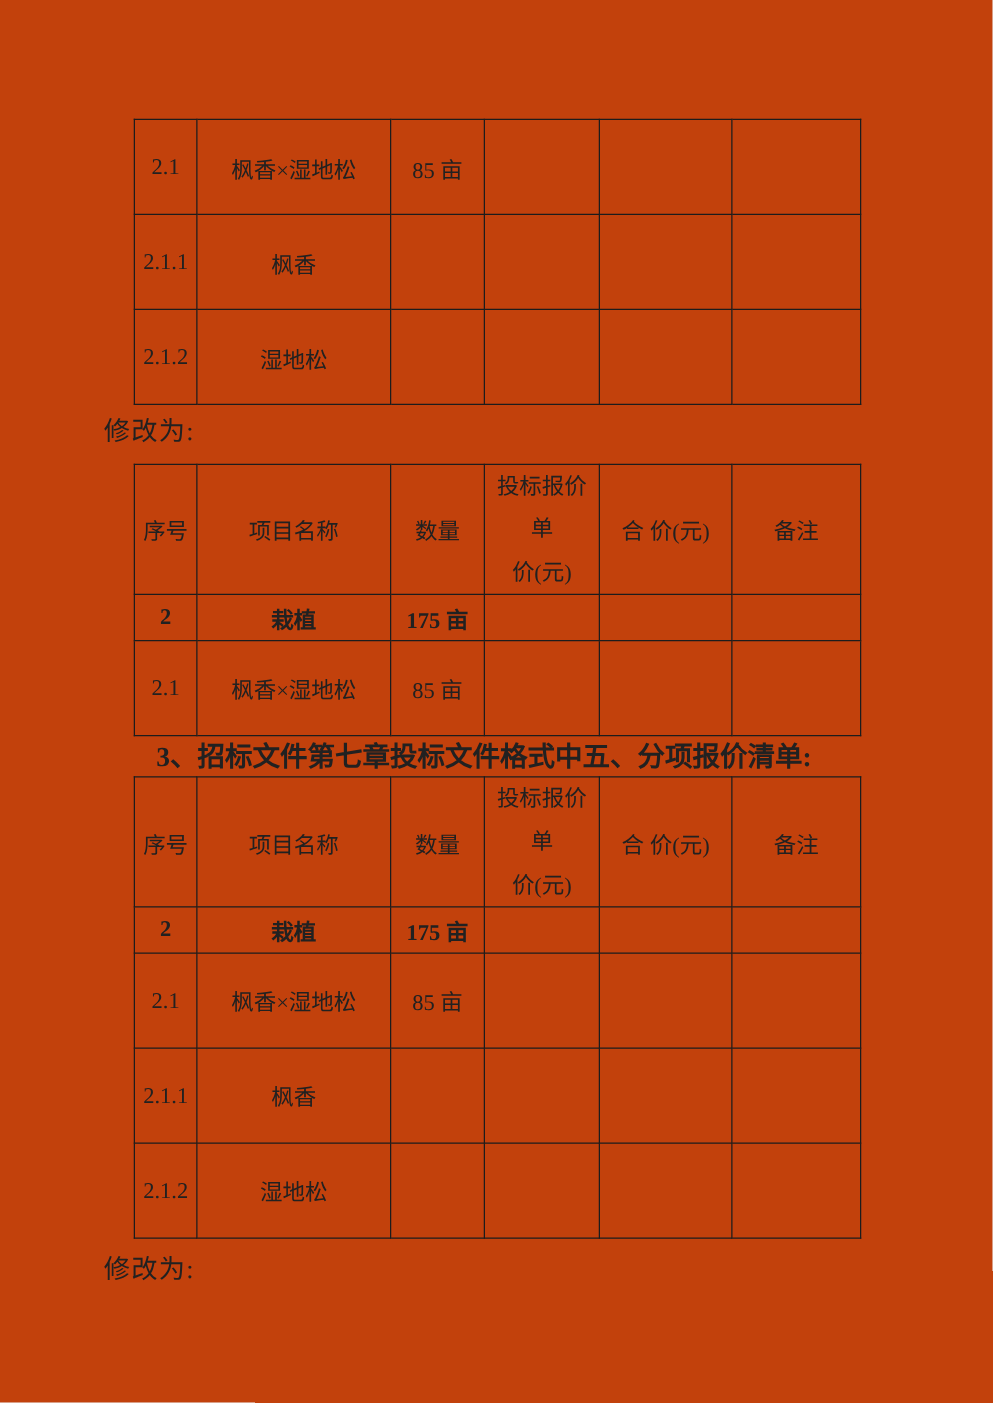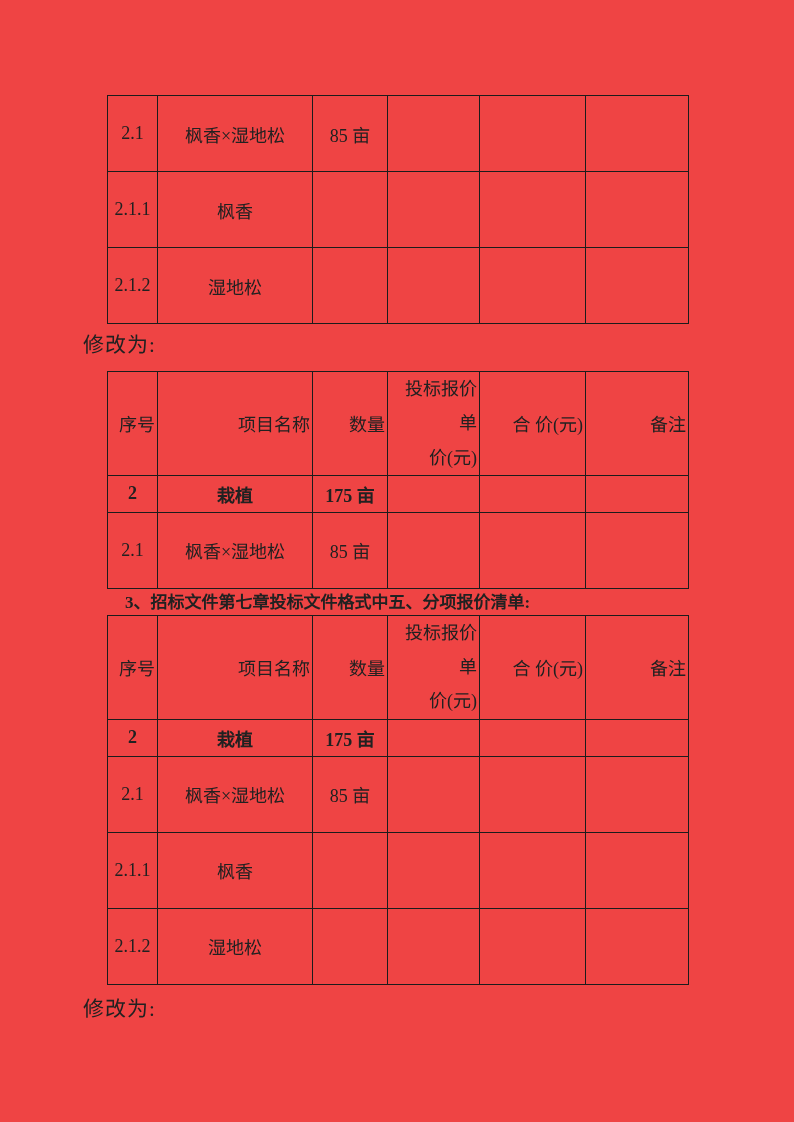--- a/index.html
+++ b/index.html
@@ -2,21 +2,21 @@
 <html lang="zh-CN"><head>
 <meta charset="utf-8">
 <style>
   * { margin: 0; padding: 0; box-sizing: border-box; }
   html, body { background: #e9e9e9; }
   .page {
     position: relative;
     width: 794px;
     height: 1122px;
     margin: 0 auto;
-    background: #ef4444;
+    background: #c2410c;
     overflow: hidden;
     font-family: "Liberation Serif", "DejaVu Serif", serif;
     color: #212121;
   }
   table.price-table {
     border-collapse: collapse;
     table-layout: fixed;
     width: 581px;
     margin-left: 107px;
     font-size: 18px;
@@ -27,34 +27,34 @@
     vertical-align: middle;
     font-weight: normal;
     padding: 0 2px;
     overflow: hidden;
   }
   .t1 { margin-top: 95px; }
   .t2 { margin-top: 13px; }
   .t3 { margin-top: 2px; }
   tr.row-tall   td { height: 76px; }
   tr.row-short  td { height: 37px; }
-  tr.row-header th { height: 66px; text-align: right; }
+  tr.row-header th { height: 66px; }
   tr.bold-row   td { font-weight: bold; }
   th.th-unit-price { white-space: pre-line; line-height: 1.9; }
   .modify-label {
     margin: 9px 0 0 83px;
     font-size: 21px;
     font-weight: normal;
     line-height: 1.2;
     letter-spacing: 1px;
   }
   .modify-label.bottom { margin-top: 12px; }
   .section-heading {
     margin: 3px 0 2px 125px;
-    font-size: 17px;
+    font-size: 22px;
     font-weight: bold;
     line-height: 1.25;
   }
 </style>
 </head>
 <body>
 
 <div class="page">
 
   <table class="price-table t1">

